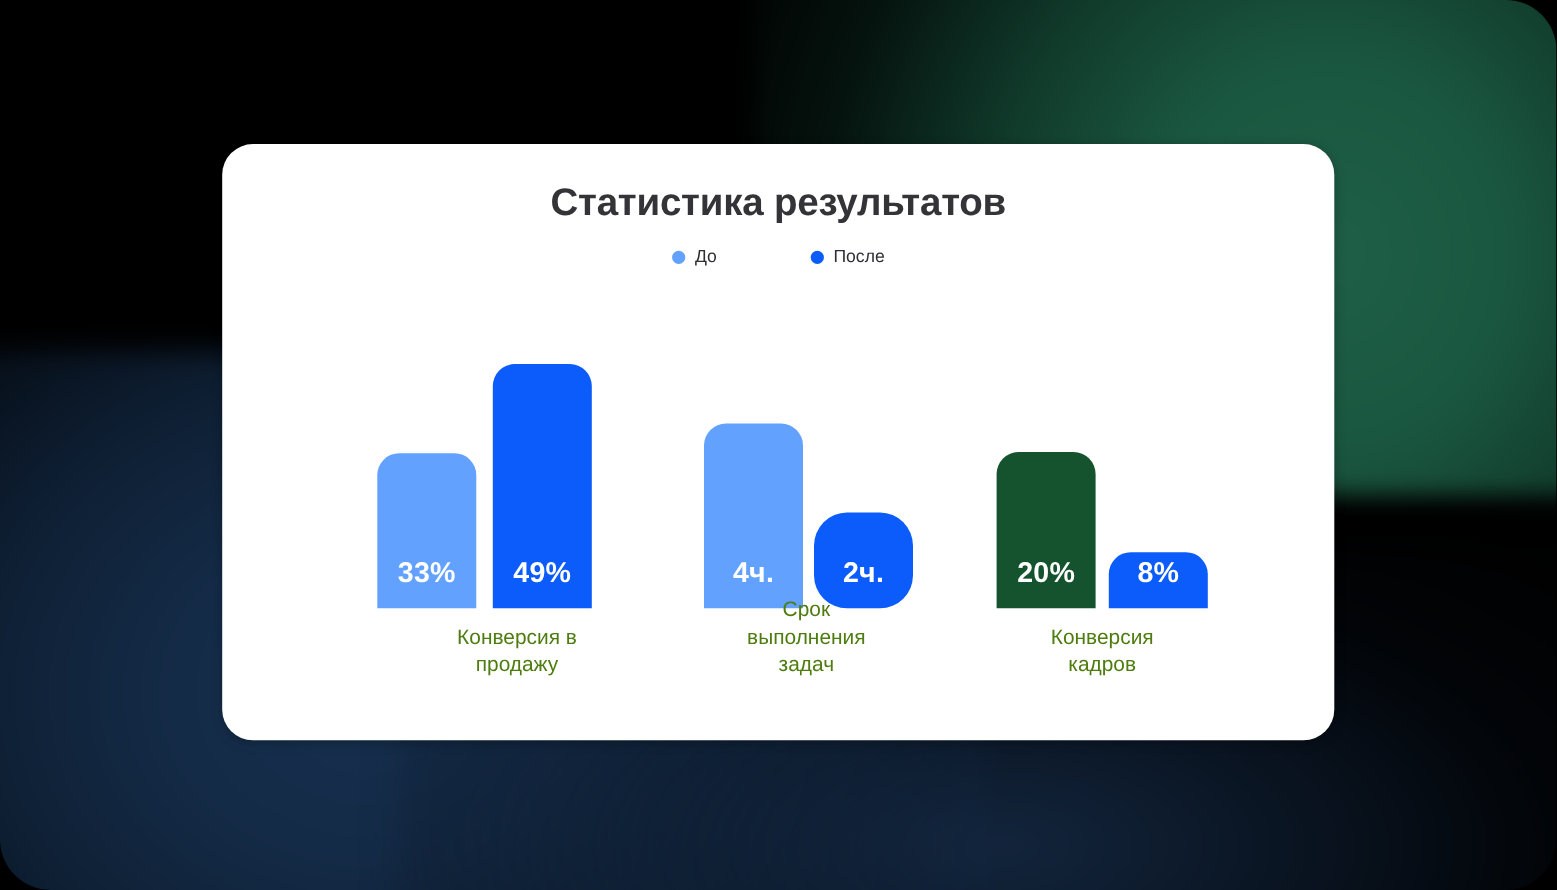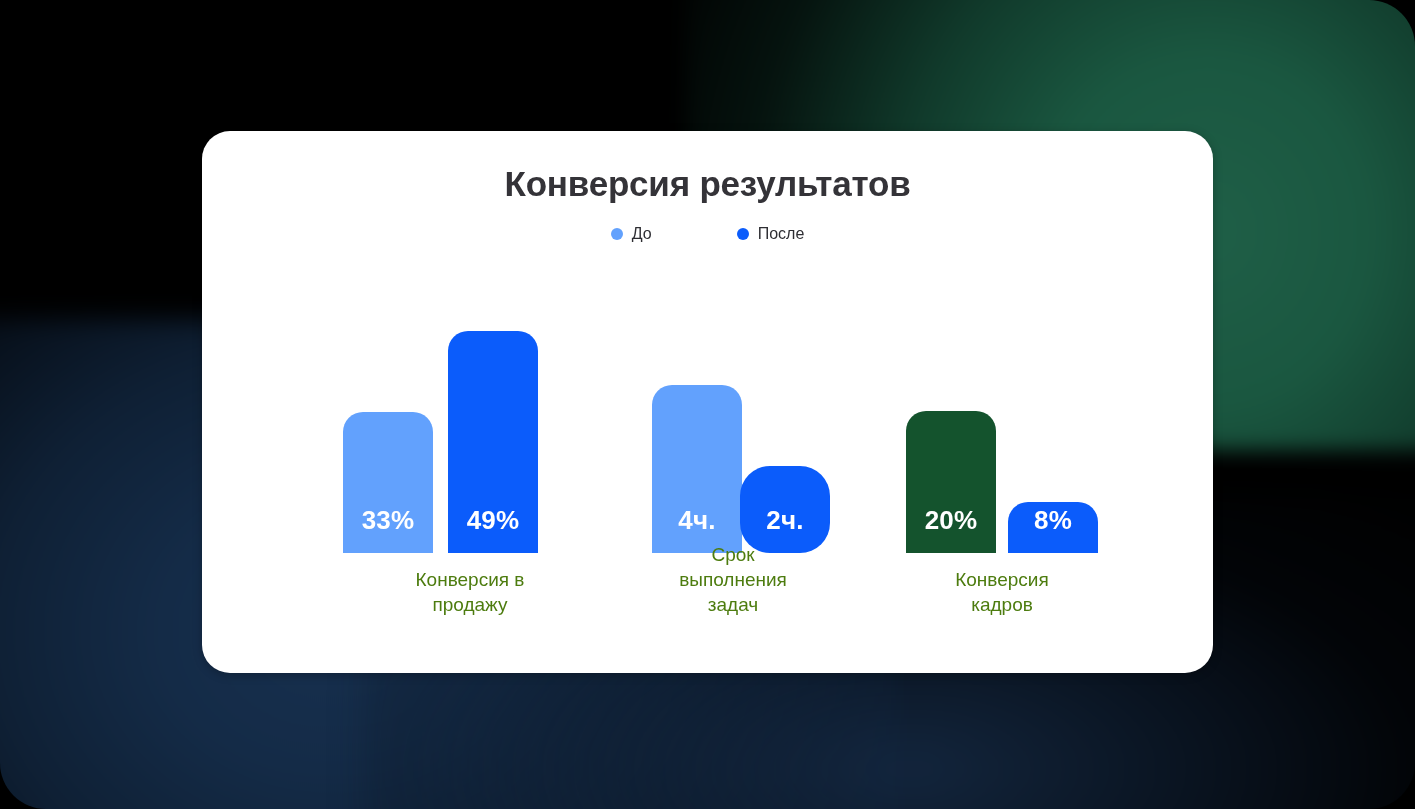--- a/index.html
+++ b/index.html
@@ -175,21 +175,21 @@
 <body>
 
 <div id="stage">
 
   <div class="glow glow-green"></div>
   <div class="glow glow-navy"></div>
   <div class="glow glow-navy-2"></div>
 
   <div id="card">
 
-    <div id="chart-title">Конверсия результатов</div>
+    <div id="chart-title">Статистика результатов</div>
 
     <div id="legend">
       <div class="legend-item">
         <span class="legend-dot" style="background: rgb(98, 161, 253);"></span>
         <span class="legend-label">До</span>
       </div>
       <div class="legend-item">
         <span class="legend-dot" style="background: rgb(11, 92, 251);"></span>
         <span class="legend-label">После</span>
       </div>
@@ -204,21 +204,21 @@
           </div>
           <div class="bar" style="left: 105px; background: rgb(11, 92, 251); height: 222px;">
             <span class="bar-value">49%</span>
           </div>
         </div>
         <div class="cat-label">Конверсия в продажу</div>
       </div>
 
       <div class="group" style="left:434px; width:194px;">
         <div class="bars">
-          <div class="bar" style="left: 16px; background: rgb(98, 161, 253); height: 168px; margin-top: 36px;">
+          <div class="bar" style="left: 4px; background: rgb(98, 161, 253); height: 168px; margin-top: 36px;">
             <span class="bar-value">4ч.</span>
           </div>
           <div class="bar" style="left: 104px; background: rgb(11, 92, 251); height: 87px; border-radius: 30px;">
             <span class="bar-value">2ч.</span>
           </div>
         </div>
         <div class="cat-label">Срок выполнения
 задач</div>
       </div>
 

